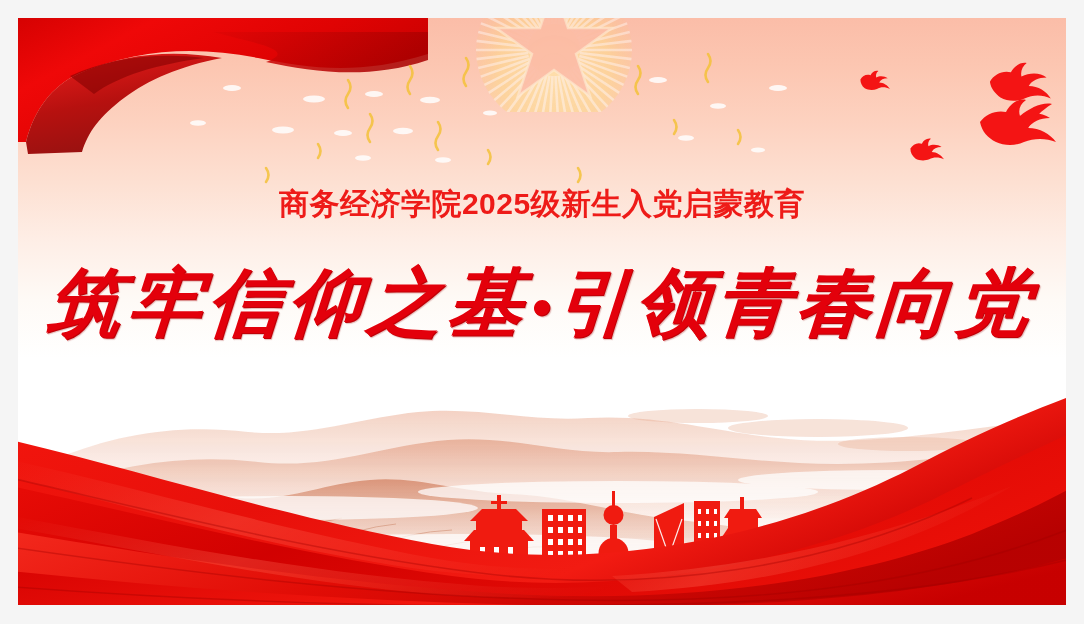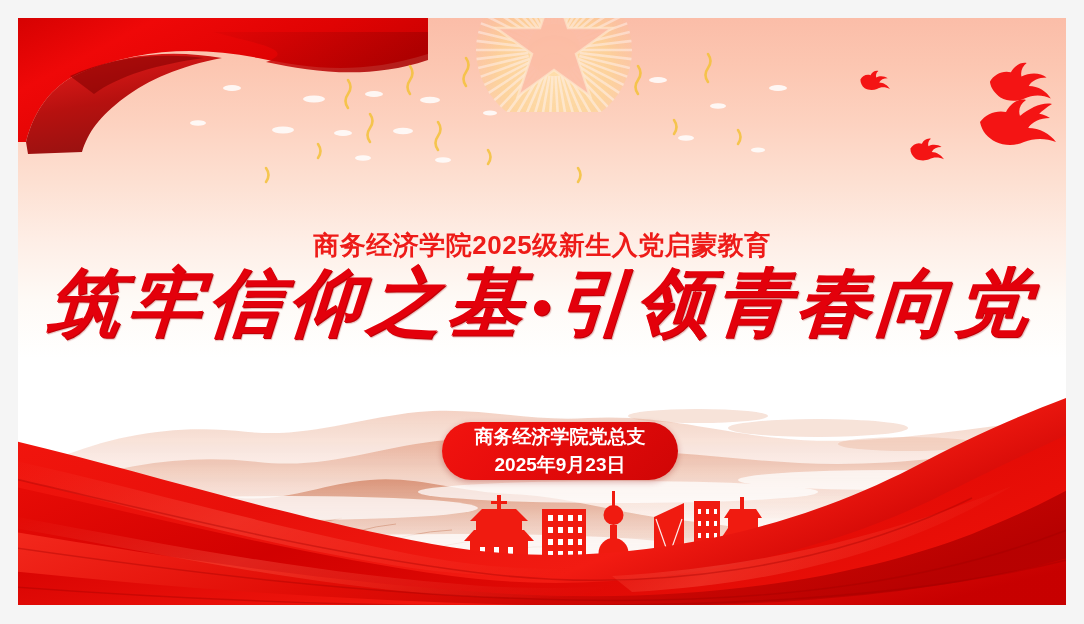--- a/index.html
+++ b/index.html
@@ -34,22 +34,22 @@
   #mountains{position:absolute;left:40px;top:370px;width:970px;height:190px;
              opacity:.95;}
   
   #skyline{position:absolute;left:0px;top:455px;width:1048px;height:132px;}
   
   #silk{position:absolute;left:-6px;top:300px;width:1060px;height:292px;}
 
   
   #subtitle{
     position:absolute;left:0;top:166px;width:1048px;text-align:center;
-    font-size:26px;font-weight:bold;color:#ee1b18;letter-spacing:.5px;
-    z-index:20;white-space:nowrap;margin-top:44px;
+    font-size:30px;font-weight:bold;color:#ee1b18;letter-spacing:.5px;
+    z-index:20;white-space:nowrap;
   }
   #maintitle{
     position:absolute;left:0;top:236px;width:1048px;text-align:center;
     z-index:20;white-space:nowrap;
     font-family:"DejaVu Serif","Liberation Serif",serif;
     font-size:74px;font-weight:bold;font-style:italic;
     color:#e3000b;letter-spacing:6px;
     transform:skewX(-4deg);
     text-shadow:1px 1px 0 #c10007, 2px 2px 1px rgba(150,0,0,.25);
   }
@@ -394,18 +394,14 @@
       <path d="M-10,268 C200,284 430,292 660,286 C850,282 980,262 1070,238"></path>
     </g>
   </svg>
 
   <div id="subtitle">商务经济学院2025级新生入党启蒙教育</div>
 
   <div id="maintitle">
     <span>筑牢信仰之基</span><span class="dot">•</span><span>引领青春向党</span>
   </div>
 
-  <div id="badge">
-    <div>商务经济学院党总支</div>
-    <div>2025年9月23日</div>
-  </div>
 
 </div>
 
 </body></html>

